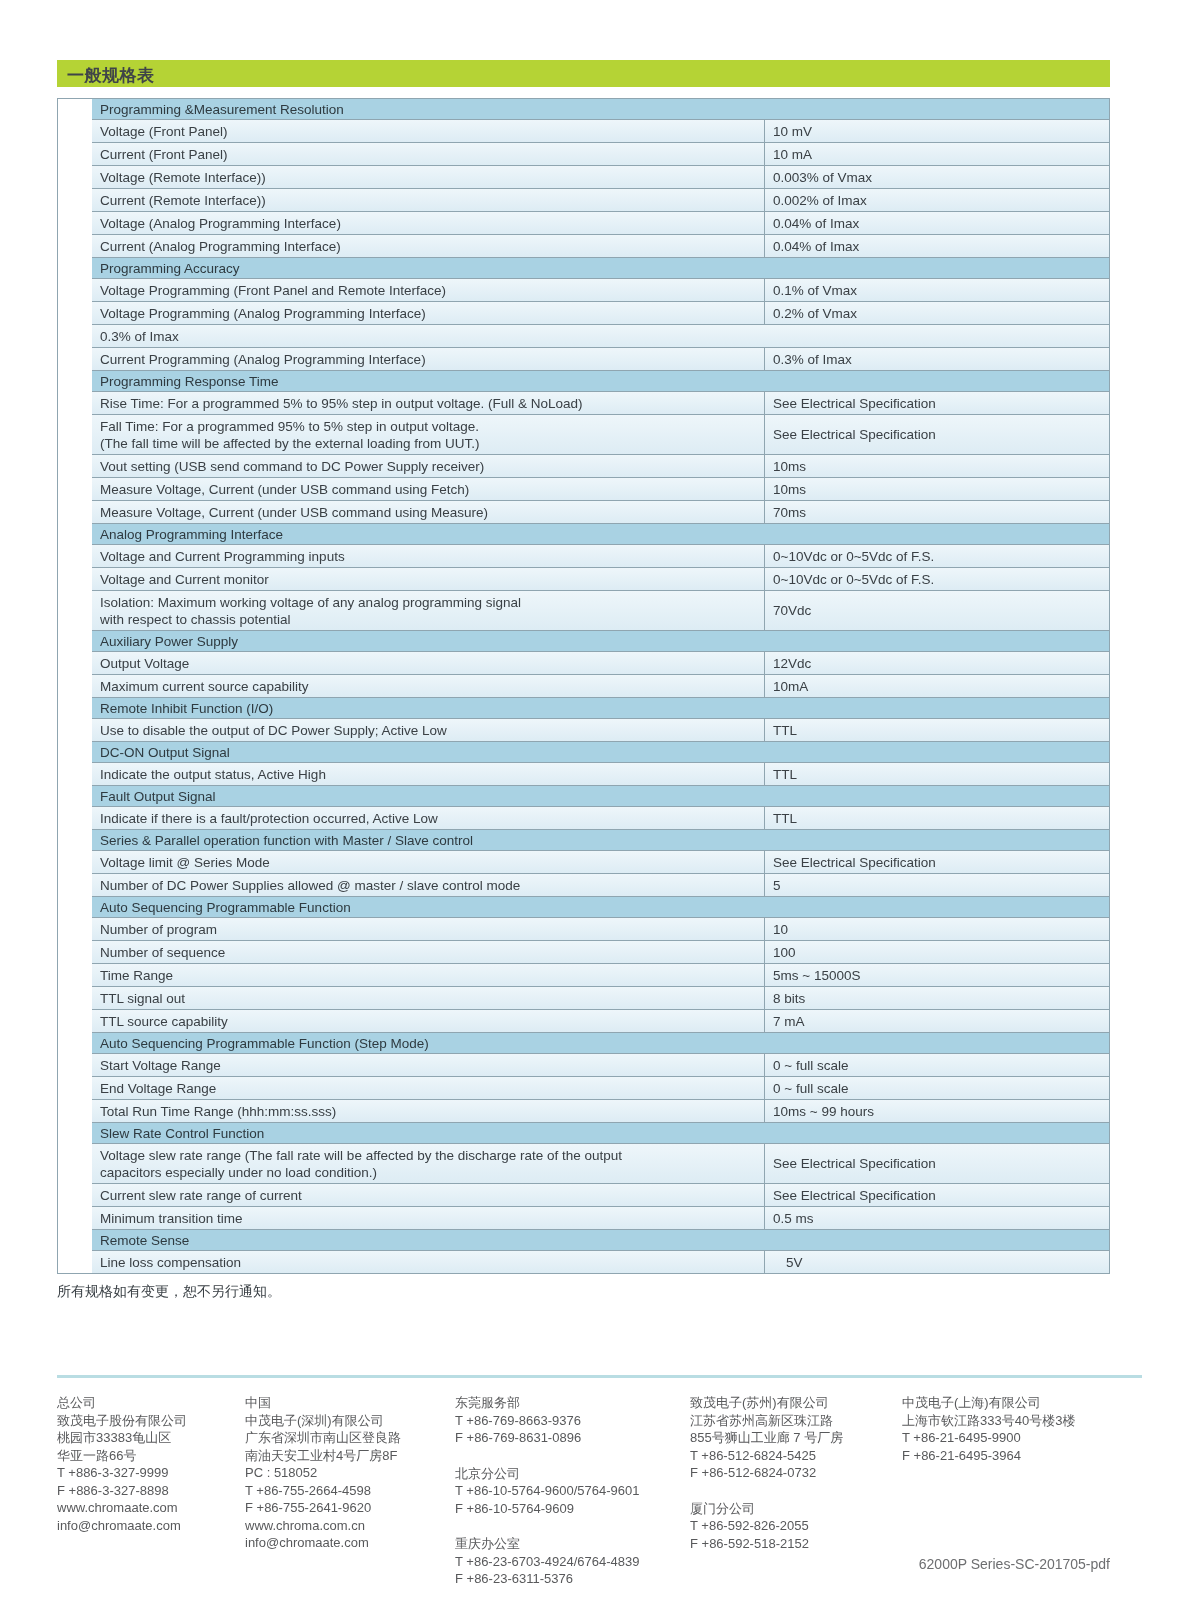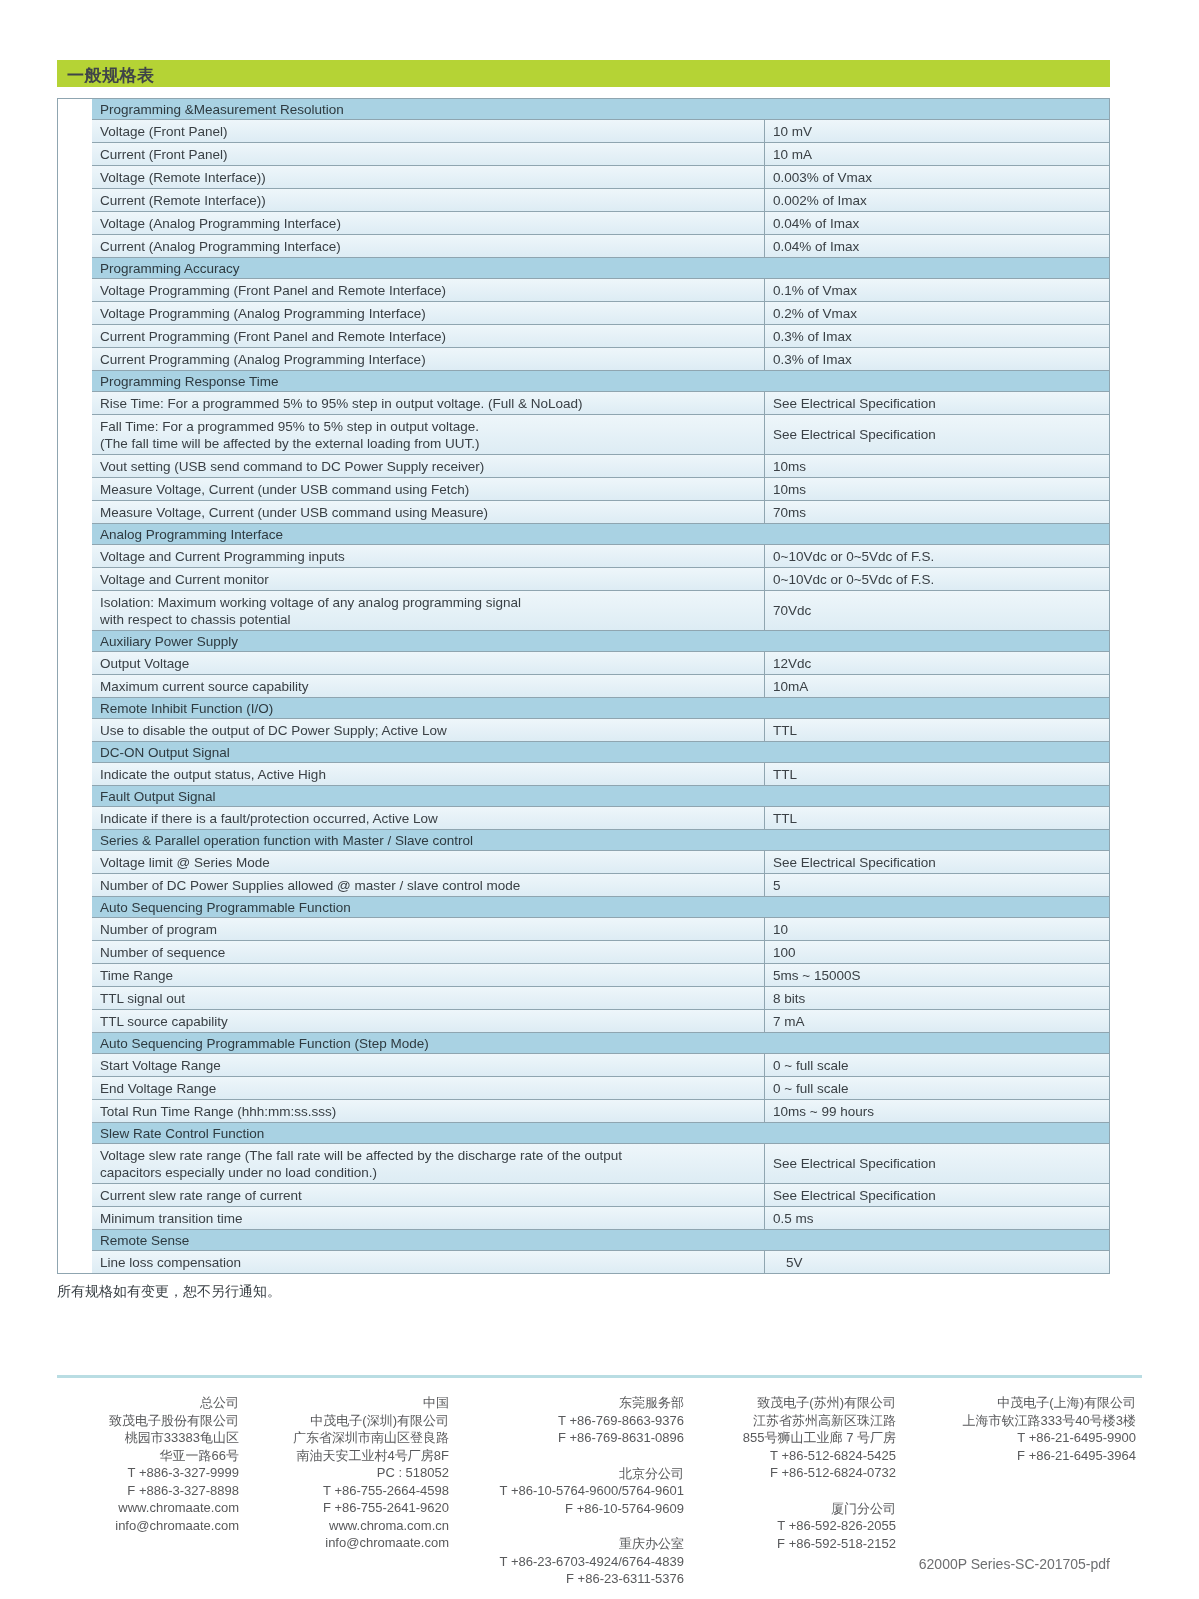--- a/index.html
+++ b/index.html
@@ -80,21 +80,21 @@
     color:var(--text-gray);
     line-height:17.5px;
   }
   .footer-col{flex:0 0 auto;}
   .footer-col:nth-child(1){width:188px;}
   .footer-col:nth-child(2){width:210px;}
   .footer-col:nth-child(3){width:235px;}
   .footer-col:nth-child(4){width:212px;}
   .footer-col:nth-child(5){width:240px;}
   .footer-block{margin:0 6px 18px 0;}
-  .footer-line{white-space:nowrap;text-align:right;}
+  .footer-line{white-space:nowrap;}
   .doc-number{
     position:absolute;
     right:89px;top:1556px;
     font-size:14px;
     color:#6d6e70;
   }
 </style>
 </head>
 <body>
 
@@ -133,21 +133,20 @@
       <div class="spec-section-header">Programming Accuracy</div>
       <div class="spec-row">
         <div class="spec-label">Voltage Programming (Front Panel and Remote Interface)</div>
         <div class="spec-value">0.1% of Vmax</div>
       </div>
       <div class="spec-row">
         <div class="spec-label">Voltage Programming (Analog Programming Interface)</div>
         <div class="spec-value">0.2% of Vmax</div>
       </div>
       <div class="spec-row">
-        <div class="spec-label">Current Programming (Front Panel and Remote Interface)</div>
         <div class="spec-value">0.3% of Imax</div>
       </div>
       <div class="spec-row">
         <div class="spec-label">Current Programming (Analog Programming Interface)</div>
         <div class="spec-value">0.3% of Imax</div>
       </div>
       <div class="spec-section-header">Programming Response Time</div>
       <div class="spec-row">
         <div class="spec-label">Rise Time: For a programmed 5% to 95% step in output voltage. (Full &amp; NoLoad)</div>
         <div class="spec-value">See Electrical Specification</div>

